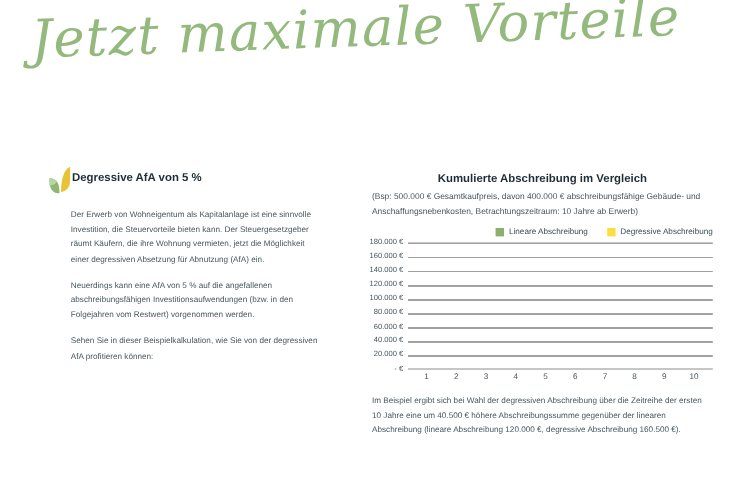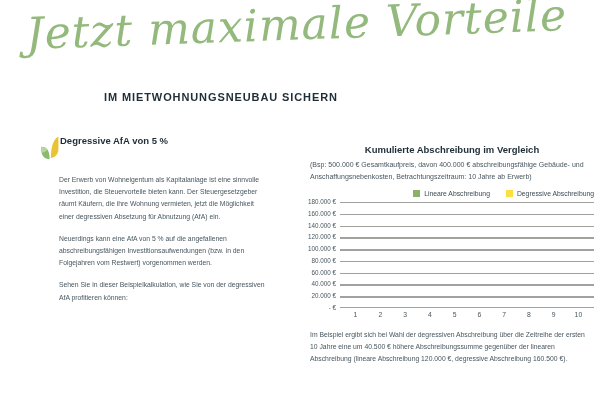--- a/index.html
+++ b/index.html
@@ -13,21 +13,21 @@
     font-family:"DejaVu Serif",serif;font-style:italic;font-weight:400;
     font-size:44px;line-height:1.2;color:#93b97c;white-space:nowrap;
     letter-spacing:1px;transform:rotate(-2deg);transform-origin:left center;
   }
   .sub-headline{
     position:absolute;left:104px;top:91px;
     font-size:11px;font-weight:bold;letter-spacing:.9px;color:#1e2d36;white-space:nowrap;
   }
   
   .left-col{position:absolute;left:40px;top:135px;width:226px;}
-  .left-head{display:flex;align-items:flex-start;gap:1px;height:29px;}
+  .left-head{display:flex;align-items:center;gap:1px;height:29px;}
   .sprout svg{display:block;}
   .left-heading{margin:0;font-size:9.5px;font-weight:bold;color:#1e2d36;padding-bottom:2px;white-space:nowrap;}
   .left-col p.body{margin:10px 0 0 19px;font-size:6.8px;line-height:12.2px;color:#47565e;}
   
   .right-col{position:absolute;left:310px;top:144px;width:284px;}
   .chart-title{margin:0;font-size:9.5px;font-weight:bold;color:#1e2d36;text-align:center;}
   .chart-subtitle{margin:4px 0 0;font-size:7px;line-height:11.5px;color:#47565e;}
   .legend{display:flex;justify-content:flex-end;align-items:center;gap:16px;margin:8px 0 5px;}
   .legend-item{display:flex;align-items:center;gap:4px;}
   .swatch{width:7px;height:7px;display:inline-block;flex:none;}
@@ -48,21 +48,20 @@
   .x-axis{display:flex;justify-content:space-between;padding:0 5px;margin-top:3px;}
   .xtick{width:21px;text-align:center;font-size:6.8px;color:#47565e;}
   .footnote{margin:11px 0 0;font-size:6.8px;line-height:12.2px;color:#47565e;}
 </style>
 </head>
 <body>
 
 <div class="page">
 
   <div class="script-headline">Jetzt maximale Vorteile</div>
-  <div class="sub-headline">IM MIETWOHNUNGSNEUBAU SICHERN</div>
 
   <section class="left-col">
     <div class="left-head">
       <span class="sprout">
         <svg width="19" height="26" viewBox="0 0 21 27" aria-hidden="true">
           <path d="M12 24.6 C12 13 14.6 3.4 20.4 1.2 L20.4 13.4 C20.4 19.8 17.6 23.4 12 24.6 Z" fill="#e8c335"></path>
           <path d="M10.6 25.8 C4.8 25.8 1.4 22 1.4 14.6 L1.4 12 C8.2 12 10.6 16.8 10.6 25.8 Z" fill="#8cb86f"></path>
           <path d="M1.4 12 L1.4 18.6 C4.4 18.6 6.9 17.2 8.4 14.8 C6.2 13 4 12 1.4 12 Z" fill="#b9d4a3"></path>
         </svg>
       </span>

